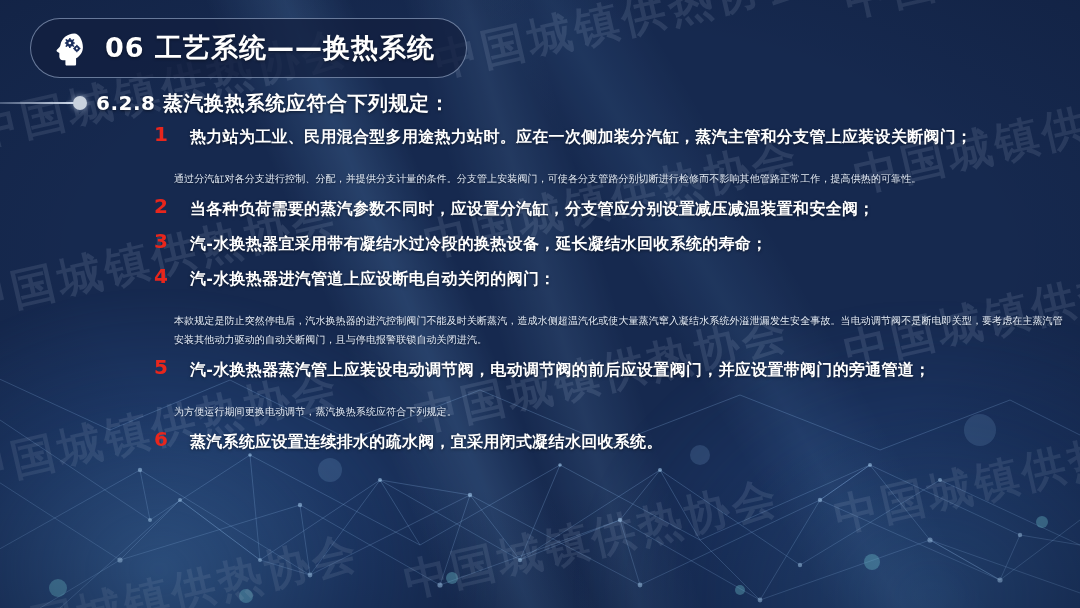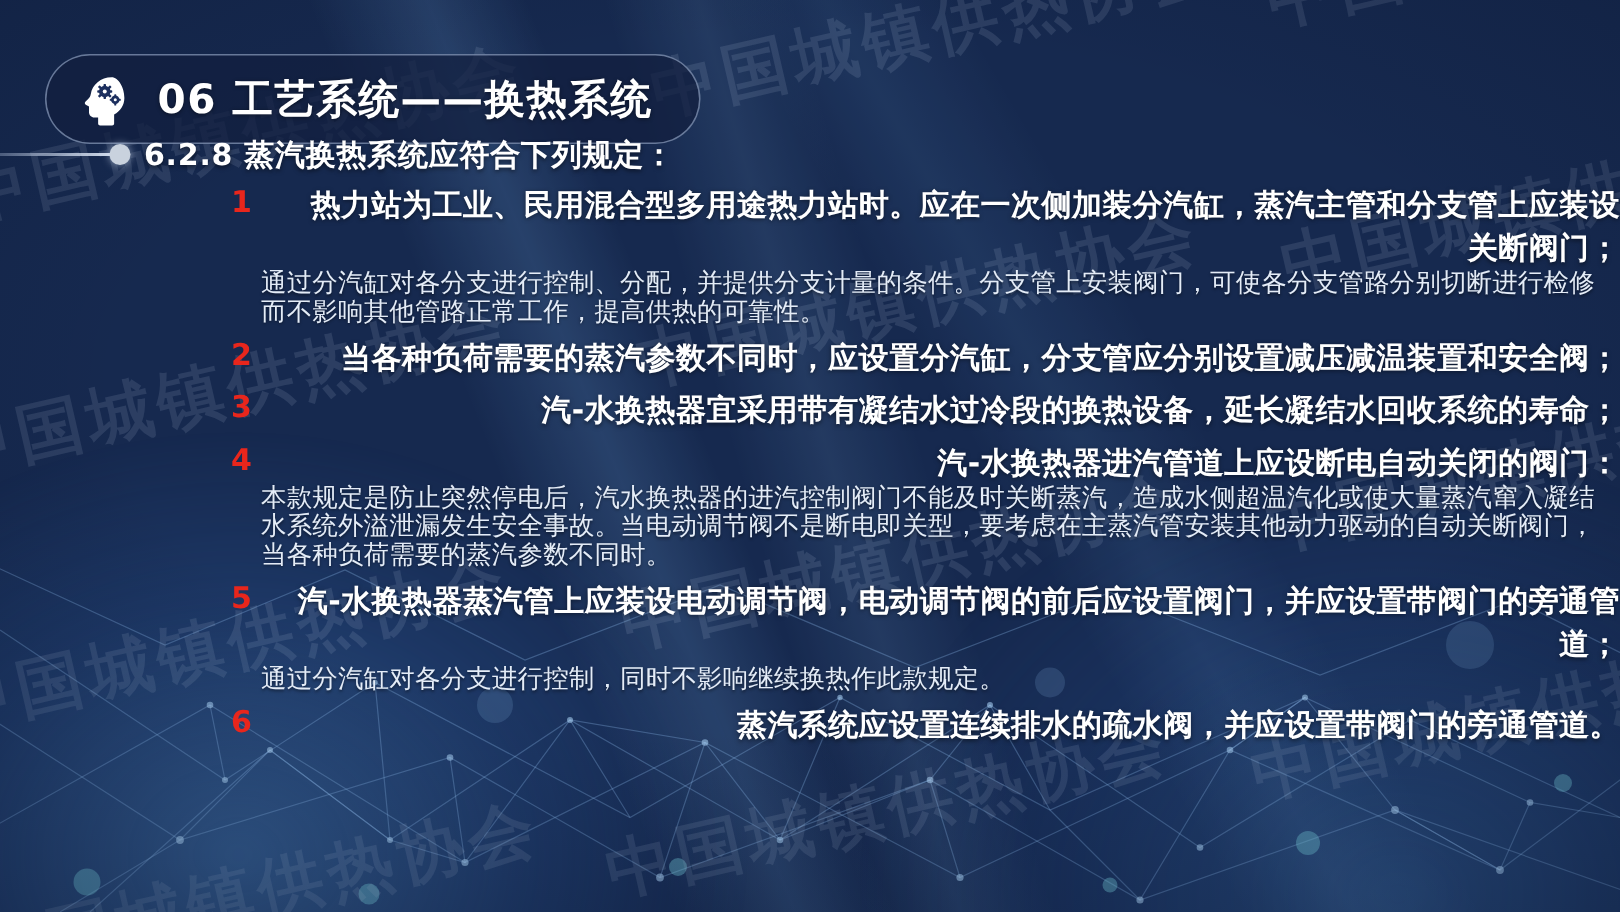--- a/index.html
+++ b/index.html
@@ -62,21 +62,21 @@
     font-size: 44px;
     font-weight: 700;
     letter-spacing: 4px;
     transform: rotate(-13deg);
     font-family: "DejaVu Sans", "Liberation Sans", sans-serif;
   }
 
   
   .title-chip {
     position: absolute;
-    left: 30px; top: 36px;
+    left: 30px; top: 18px;
     width: 437px; height: 60px;
     border: 1.5px solid rgba(175,195,225,0.55);
     border-radius: 30px;
     background: rgba(18,30,62,0.72);
     display: flex;
     align-items: center;
     box-sizing: border-box;
     padding-left: 18px;
   }
   .head-icon { width: 40px; height: 40px; flex: none; margin-right: 4px; }
@@ -131,36 +131,35 @@
   .item-num {
     position: absolute;
     left: 58px; top: 0;
     color: #e8261c;
     font-size: 20px;
     font-weight: 700;
     font-family: "DejaVu Sans", "Liberation Sans", sans-serif;
   }
   .item-title {
     color: #ffffff;
-    font-size: 20px;
+    font-size: 16px;
     font-weight: 700;
     line-height: 29px;
     letter-spacing: 0.3px;
     text-indent: 40px;
     text-shadow: 0 1px 3px rgba(0,0,0,0.5);
     font-family: "DejaVu Sans", "Liberation Sans", sans-serif;
     width: 930px;
-    text-align: right;
   }
   .item-note {
     color: #e4ecf7;
-    font-size: 17px;
+    font-size: 10px;
     line-height: 19px;
     letter-spacing: 0.1px;
-    margin: 0 0 0 78px;
+    margin: 18px 0 0 78px;
     width: 898px;
     text-shadow: 0 1px 2px rgba(0,0,0,0.45);
     font-family: "DejaVu Sans", "Liberation Sans", sans-serif;
   }
 </style>
 </head>
 <body>
 
 <div id="slide">
 
@@ -293,32 +292,32 @@
         <span class="item-num">3</span>
         <span class="item-title">汽-水换热器宜采用带有凝结水过冷段的换热设备，延长凝结水回收系统的寿命；</span>
       </div>
     </div>
 
     <div class="item">
       <div class="item-head">
         <span class="item-num">4</span>
         <span class="item-title">汽-水换热器进汽管道上应设断电自动关闭的阀门：</span>
       </div>
-      <div class="item-note">本款规定是防止突然停电后，汽水换热器的进汽控制阀门不能及时关断蒸汽，造成水侧超温汽化或使大量蒸汽窜入凝结水系统外溢泄漏发生安全事故。当电动调节阀不是断电即关型，要考虑在主蒸汽管安装其他动力驱动的自动关断阀门，当各种负荷需要的蒸汽参数不同时。</div>
+      <div class="item-note">本款规定是防止突然停电后，汽水换热器的进汽控制阀门不能及时关断蒸汽，造成水侧超温汽化或使大量蒸汽窜入凝结水系统外溢泄漏发生安全事故。当电动调节阀不是断电即关型，要考虑在主蒸汽管安装其他动力驱动的自动关断阀门，且与停电报警联锁自动关闭进汽。</div>
     </div>
 
     <div class="item">
       <div class="item-head">
         <span class="item-num">5</span>
         <span class="item-title">汽-水换热器蒸汽管上应装设电动调节阀，电动调节阀的前后应设置阀门，并应设置带阀门的旁通管道；</span>
       </div>
-      <div class="item-note">通过分汽缸对各分支进行控制，同时不影响继续换热作此款规定。</div>
+      <div class="item-note">为方便运行期间更换电动调节，蒸汽换热系统应符合下列规定。</div>
     </div>
 
     <div class="item">
       <div class="item-head">
         <span class="item-num">6</span>
-        <span class="item-title">蒸汽系统应设置连续排水的疏水阀，并应设置带阀门的旁通管道。</span>
+        <span class="item-title">蒸汽系统应设置连续排水的疏水阀，宜采用闭式凝结水回收系统。</span>
       </div>
     </div>
 
   </div>
 </div>
 
 </body></html>

